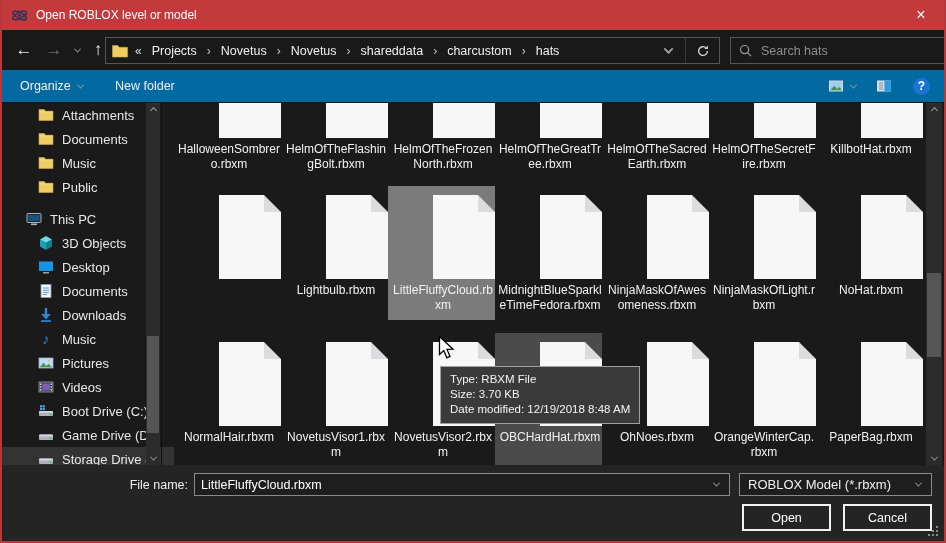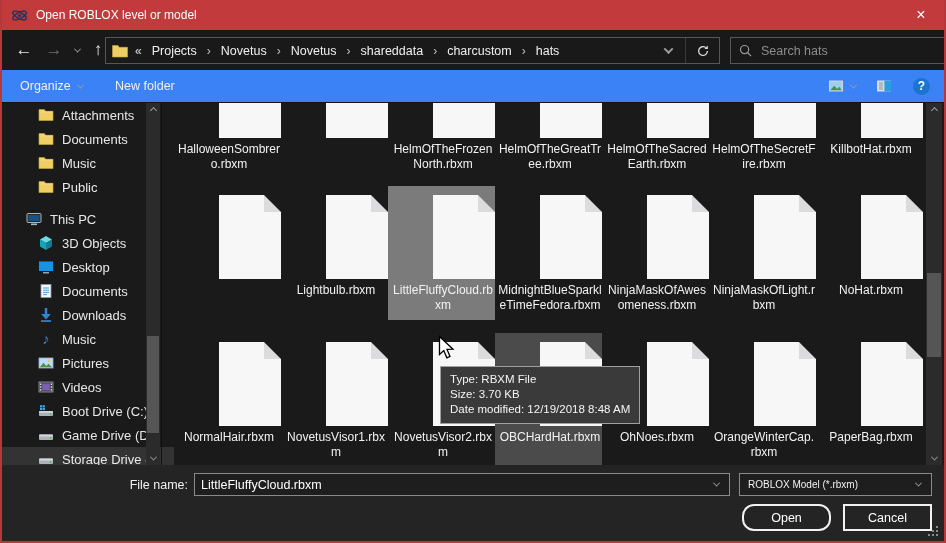--- a/index.html
+++ b/index.html
@@ -36,21 +36,21 @@
   .addr-right { margin-left:auto; display:flex; align-items:center; height:100%; }
   .addr-dd { width:34px; height:100%; display:flex; align-items:center; justify-content:center; }
   .addr-refresh { width:34px; height:100%; display:flex; align-items:center; justify-content:center; border-left:1px solid #3a3a3a; }
   .searchbox { position:absolute; left:728px; top:7px; width:240px; height:27px;
     background:#191919; border:1px solid #565656; display:flex; align-items:center; padding:0 8px; }
   .searchbox input { flex:1; background:transparent; border:none; outline:none;
     color:#dddddd; font-size:12.5px; font-family:"Liberation Sans",sans-serif; }
   .searchbox input::placeholder { color:#8d8d8d; }
   .search-icon { margin-right:9px; }
   
-  .cmdbar { position:absolute; top:70px; left:0; right:0; height:33px; background:#3b82f6; border-bottom:1px solid #141414; }
+  .cmdbar { position:absolute; top:70px; left:0; right:0; height:33px; background:#0369a1; border-bottom:1px solid #141414; }
   .cmd-item { position:absolute; top:0; height:32px; display:flex; align-items:center; gap:7px;
     color:#f0f0f0; font-size:12.5px; }
   .icon16 { width:16px; height:16px; display:inline-block; }
   
   .content { position:absolute; top:103px; left:0; right:0; height:362px; background:#1a1a1a; }
   
   .sidebar { position:absolute; left:0; top:0; bottom:0; width:172px; overflow:hidden; }
   .side-item { height:24px; display:flex; align-items:center; font-size:13px; color:#e8e8e8;
     padding-left:36px; white-space:nowrap; }
   .side-item.indent0 { padding-left:24px; }
@@ -85,25 +85,25 @@
   .tooltip { position:absolute; left:438px; top:263px; background:#3a3a3a; border:1px solid #a0a0a0;
     padding:5px 9px 6px 9px; font-size:11.5px; line-height:15px; color:#f5f5f5; white-space:nowrap; z-index:5; }
   .cursor { position:absolute; left:436px; top:232px; z-index:6; }
   
   .footer { position:absolute; left:0; right:0; top:465px; height:76px; background:#242424; }
   .fn-label { position:absolute; left:96px; top:13px; width:90px; text-align:right; font-size:12.5px; color:#f0f0f0; }
   .combo { position:absolute; display:flex; align-items:center; background:#1e1e1e; border:1px solid #8a8a8a; }
   .combo-filename { left:192px; top:8px; width:536px; height:23px; }
   .combo-filename input { flex:1; background:transparent; border:none; outline:none; color:#fff;
     font-size:12.5px; padding-left:6px; font-family:"Liberation Sans",sans-serif; }
-  .combo-type { left:737px; top:8px; width:193px; height:23px; padding-left:8px; font-size:10px; color:#f0f0f0; }
+  .combo-type { left:737px; top:8px; width:193px; height:23px; padding-left:8px; font-size:13px; color:#f0f0f0; }
   .combo .dd { margin-left:auto; width:26px; display:flex; align-items:center; justify-content:center; }
   .btn { position:absolute; top:39px; width:89px; height:27px; background:#242424;
     border:2px solid #f2f2f2; color:#fff; font-size:12.5px; display:flex; align-items:center; justify-content:center; }
-  .btn-open { left:740px;border-radius:12px; }
+  .btn-open { left:740px; }
   .btn-cancel { left:841px; }
   .grip { position:absolute; right:5px; bottom:4px; }
 </style>
 </head>
 <body>
 
 <div class="window">
 
   <div class="titlebar">
     <svg class="app-icon" viewBox="0 0 16 16">
@@ -326,20 +326,21 @@
     <div class="v-divider"></div>
 
     <div class="files" id="files">
         <div class="file-row r1">
           <div class="file-cell">
             <div class="doc-cut"></div>
             <div class="file-label">HalloweenSombrero.rbxm</div>
           </div>
           <div class="file-cell">
             <div class="doc-cut"></div>
+            <div class="file-label">HelmOfTheFlashingBolt.rbxm</div>
           </div>
           <div class="file-cell">
             <div class="doc-cut"></div>
             <div class="file-label">HelmOfTheFrozenNorth.rbxm</div>
           </div>
           <div class="file-cell">
             <div class="doc-cut"></div>
             <div class="file-label">HelmOfTheGreatTree.rbxm</div>
           </div>
           <div class="file-cell">

